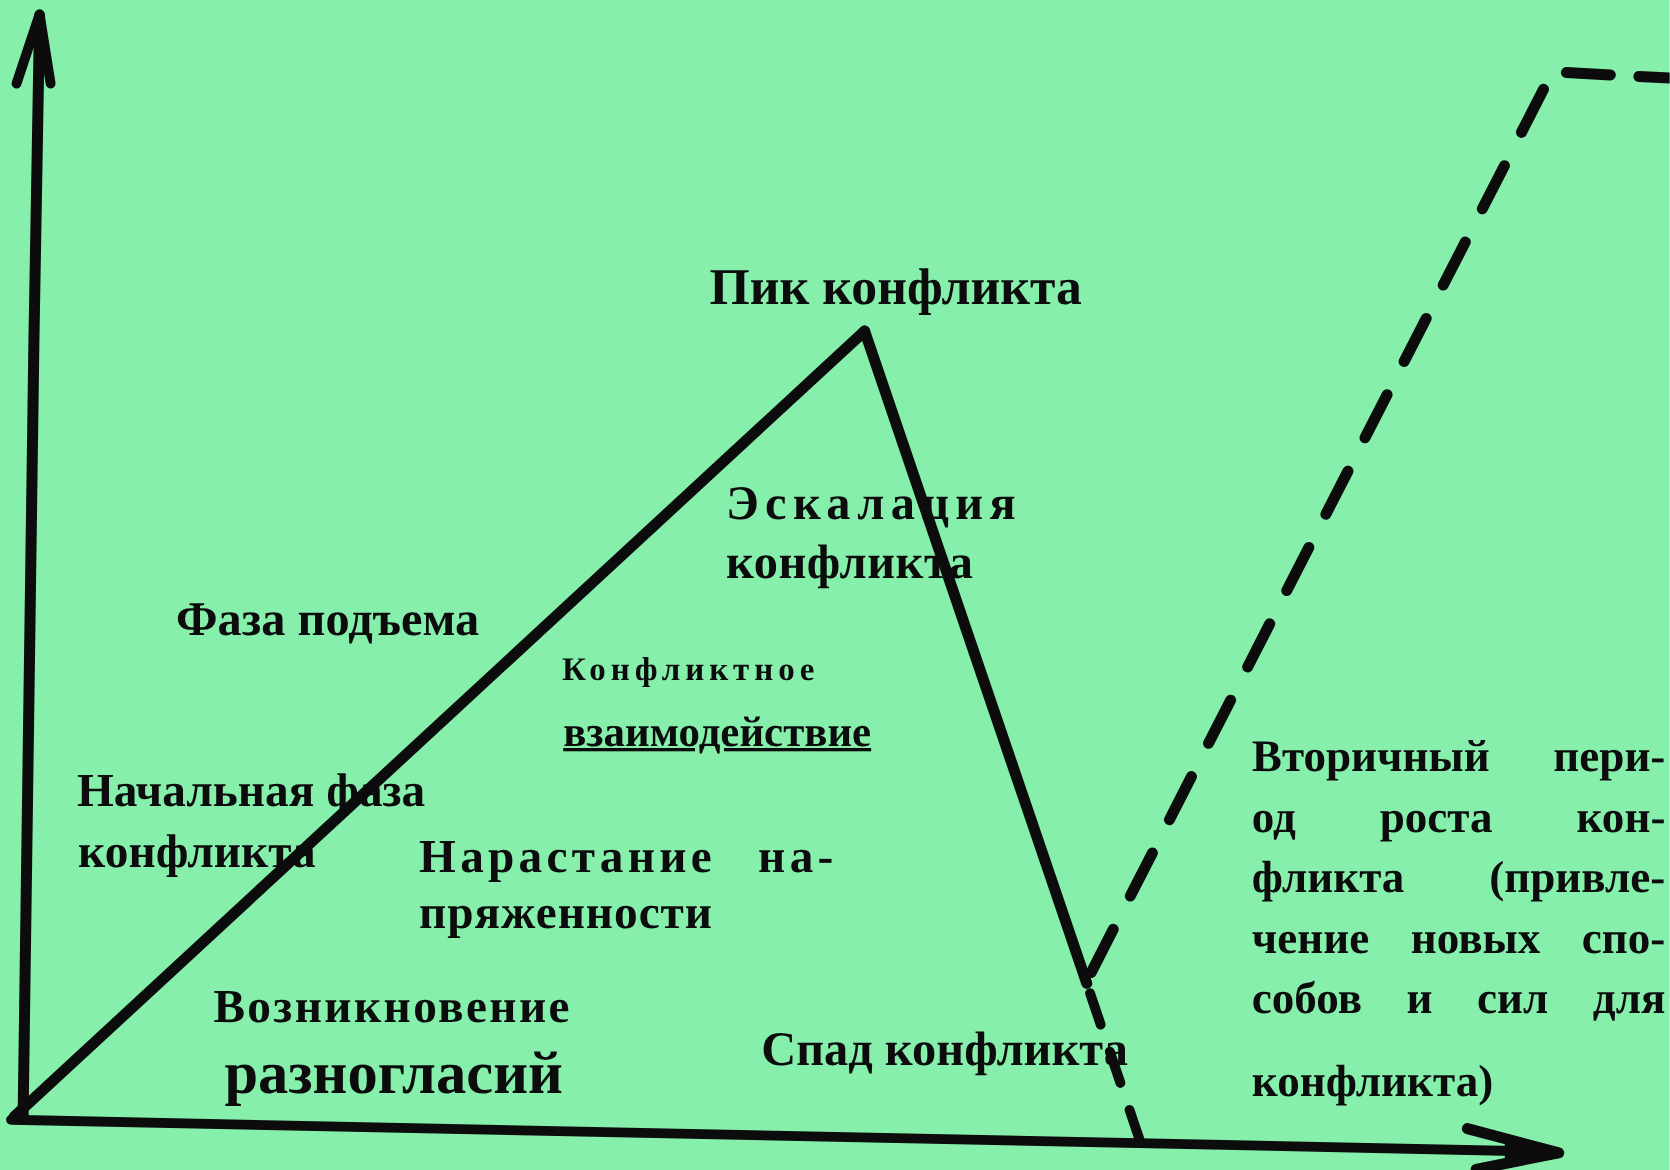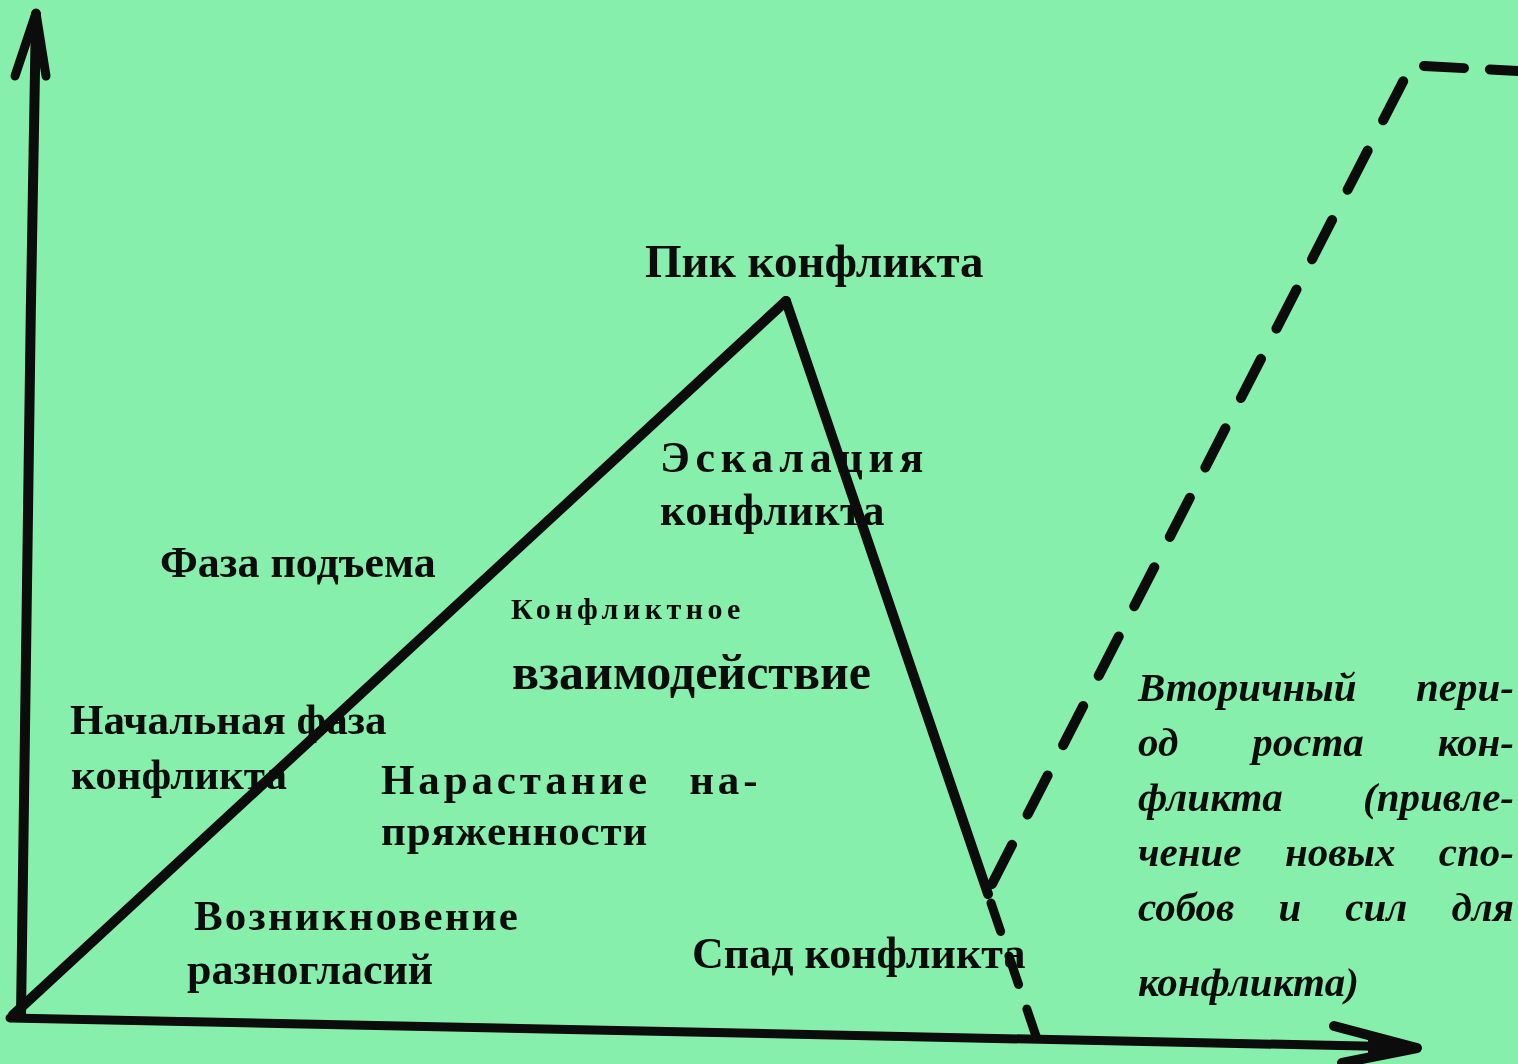--- a/index.html
+++ b/index.html
@@ -17,36 +17,35 @@
     font-weight: 700;
     color: #0c0c0c;
     white-space: nowrap;
     line-height: 1.16;
   }
   .peak        { left: 645px;  top: 234px;  font-size: 47px; }
   .esc1        { left: 660px;  top: 432px;  font-size: 44px; letter-spacing: 0.13em; }
   .esc2        { left: 660px;  top: 485px;  font-size: 44px; letter-spacing: 0.01em; }
   .rise        { left: 160px;  top: 537px;  font-size: 44px; }
   .int1        { left: 511px;  top: 592px;  font-size: 30px; letter-spacing: 0.15em; }
-  .int2        { left: 512px;  top: 643px;  font-size: 50px; }
+  .int2        { left: 512px;  top: 643px;  font-size: 39px; text-decoration: underline; }
   .ini1        { left: 70px;   top: 695px;  font-size: 43px; }
   .ini2        { left: 71px;   top: 750px;  font-size: 43px; }
   .ten1        { left: 381px;  top: 755px;  font-size: 43px; letter-spacing: 0.09em; word-spacing: 0.55em; }
   .ten2        { left: 381px;  top: 806px;  font-size: 43px; letter-spacing: 0.02em; text-align: right; }
   .dis1        { left: 194px;  top: 891px;  font-size: 43px; letter-spacing: 0.05em; }
-  .dis2        { left: 187px;  top: 944px;  font-size: 44px; }
+  .dis2        { left: 204px;  top: 944px;  font-size: 55px; }
   .dec         { left: 692px;  top: 889px;  font-size: 44px; margin-top: 39px; }
   .secondary {
     position: absolute;
     left: 1138px; top: 660px; width: 376px;
     font-weight: 700;
     color: #0c0c0c;
     font-size: 41px;
     line-height: 55px;
-    font-style: italic;
   }
   .secondary .jline { text-align: justify; text-align-last: justify; }
   .secondary .jlast { text-align-last: left; margin-top: 20px; }
 </style>
 </head>
 <body>
 
 <div id="stage">
 
   <svg id="curves" viewBox="0 0 1518 1064" xmlns="http://www.w3.org/2000/svg">

